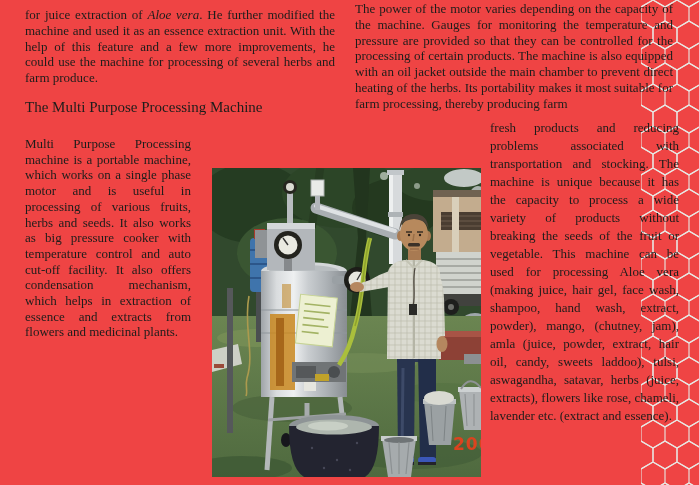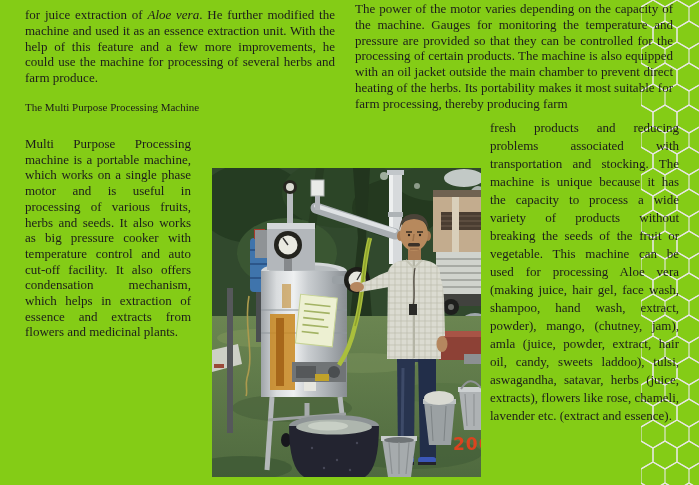--- a/index.html
+++ b/index.html
@@ -1,25 +1,25 @@
 <!DOCTYPE html>
 <html><head>
 <meta charset="utf-8">
 <style>
   html,body{margin:0;padding:0;background:#ffffff;}
   .page{
     position:relative;width:699px;height:485px;overflow:hidden;
-    background:#84cc16;color:#1d1d1b;
+    background:#ef4444;color:#1d1d1b;
     font-family:"Liberation Serif", serif;
   }
   .tb{position:absolute;text-align:justify;font-size:13px;line-height:15.8px;}
   .tb p{margin:0 16px 11px 0;}
   .italic{font-style:italic;}
   #paraTL{left:25px;top:7px;width:310px;}
-  #heading{left:25px;top:100px;width:310px;font-size:11px;}
+  #heading{left:25px;top:100px;width:310px;font-size:15px;}
   #colL{left:25px;top:136px;width:182px;line-height:15.7px;}
   #paraTR{left:355px;top:1px;width:318px;}
   #colR{left:490px;top:119px;width:189px;line-height:18px;}
   .photo{position:absolute;left:212px;top:168px;width:269px;height:309px;margin:0;overflow:hidden;}
   .photo svg{display:block;}
   .hexstrip{position:absolute;right:0;top:0;pointer-events:none;}
 </style>
 </head>
 <body>
 

